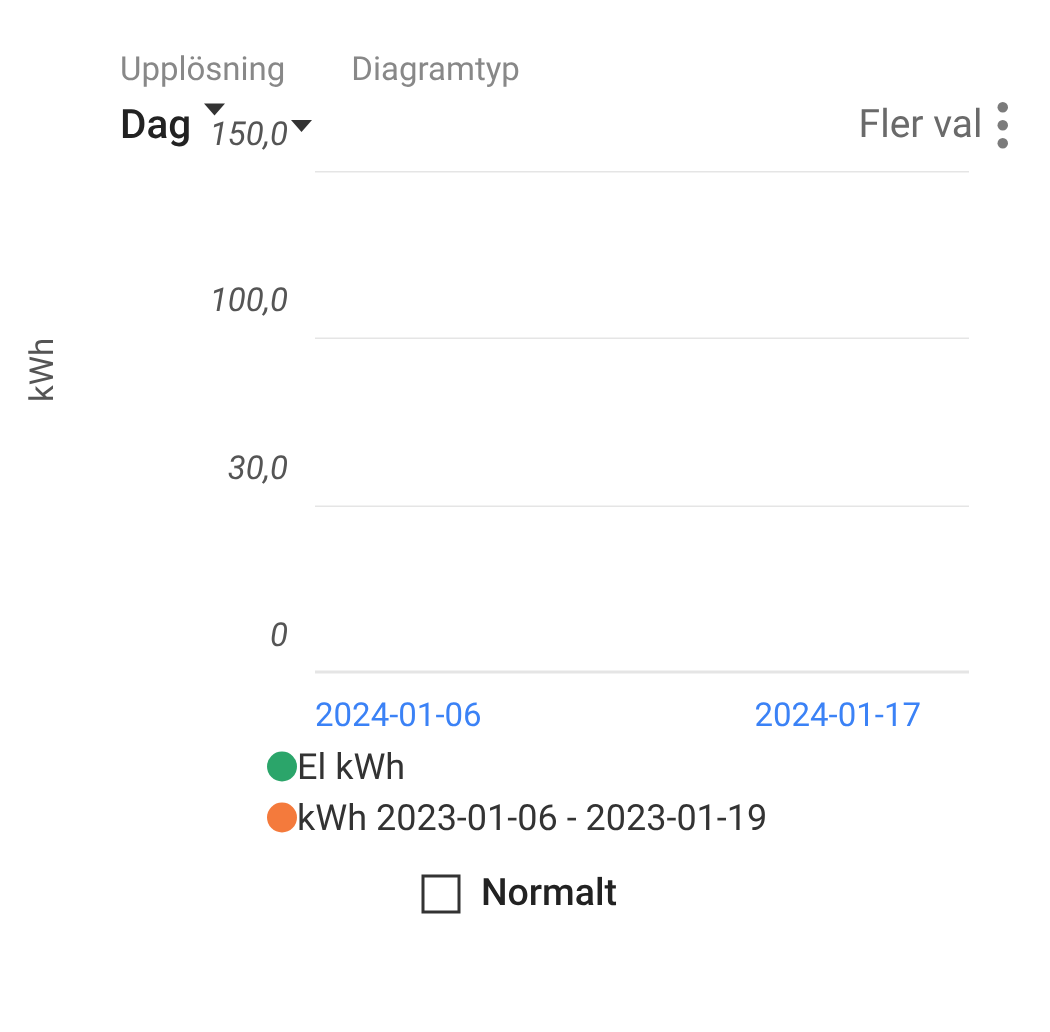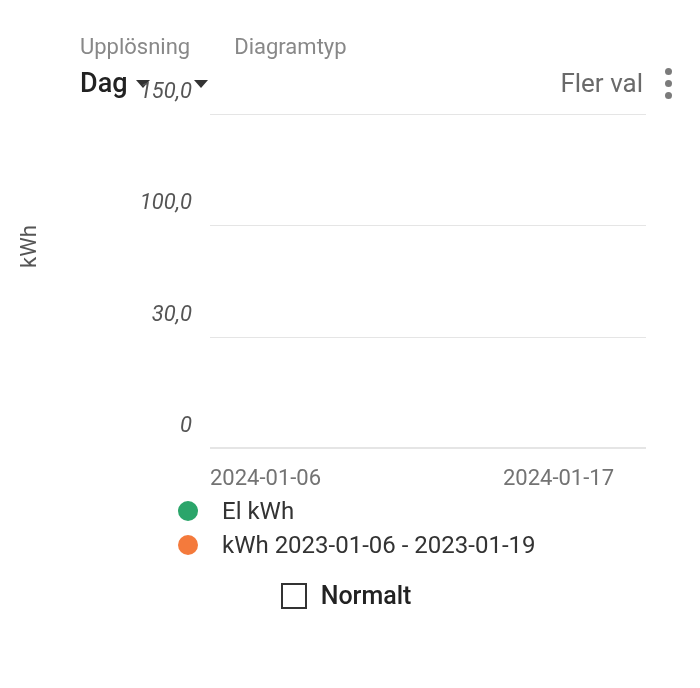--- a/index.html
+++ b/index.html
@@ -25,40 +25,39 @@
   }
   .controls-row {
     display: flex;
     align-items: center;
     padding-left: 60px;
     gap: 44px;
     margin-top: 8px;
   }
   .dropdown {
     display: inline-flex;
-    align-items: center;
     gap: 8px;
     color: #222;
     font-size: 27px;
     font-weight: 500;
     cursor: pointer;
   }
   .caret {
     display:inline-block;
     width:0; height:0;
     border-left:7px solid transparent;
     border-right:7px solid transparent;
     border-top:8px solid #333;
     margin-top:2px;
   }
   .spacer { flex: 1; }
   .more-opts {
     display:inline-flex;
     align-items:center;
-    gap:22px;
+    gap:10px;
     color:#6a6a6a;
     font-size:26px;
     cursor:pointer;
   }
   .vdots {
     display:flex;
     flex-direction:column;
     gap:5px;
   }
   .vdots span {
@@ -126,35 +125,35 @@
     width:9px;
     border-radius:1px;
   }
   .bar.green { background:#2ba56a; }
   .bar.orange{ background:#f47a3c; }
   #xaxis {
     position:absolute;
     left:190px; right:26px;
     bottom:0;
     height:34px;
-    color:#737373;
+    color:#3b82f6;
     font-size:22px;
   }
   #xaxis .xl { position:absolute; left:0; top:6px;}
   #xaxis .xr { position:absolute; right:32px; top:6px;}
 
   
   #legend {
     margin-top: 4px;
     padding-left: 158px;
   }
   .lg-row {
     display:flex;
     align-items:center;
-    gap:24px;
+    gap:0;
     color:#333;
     font-size:24px;
     margin-bottom:6px;
   }
   .dot {
     width:20px; height:20px; border-radius:50%;
   }
   .dot.green { background:#2ba56a; }
   .dot.orange{ background:#f47a3c; }
 

